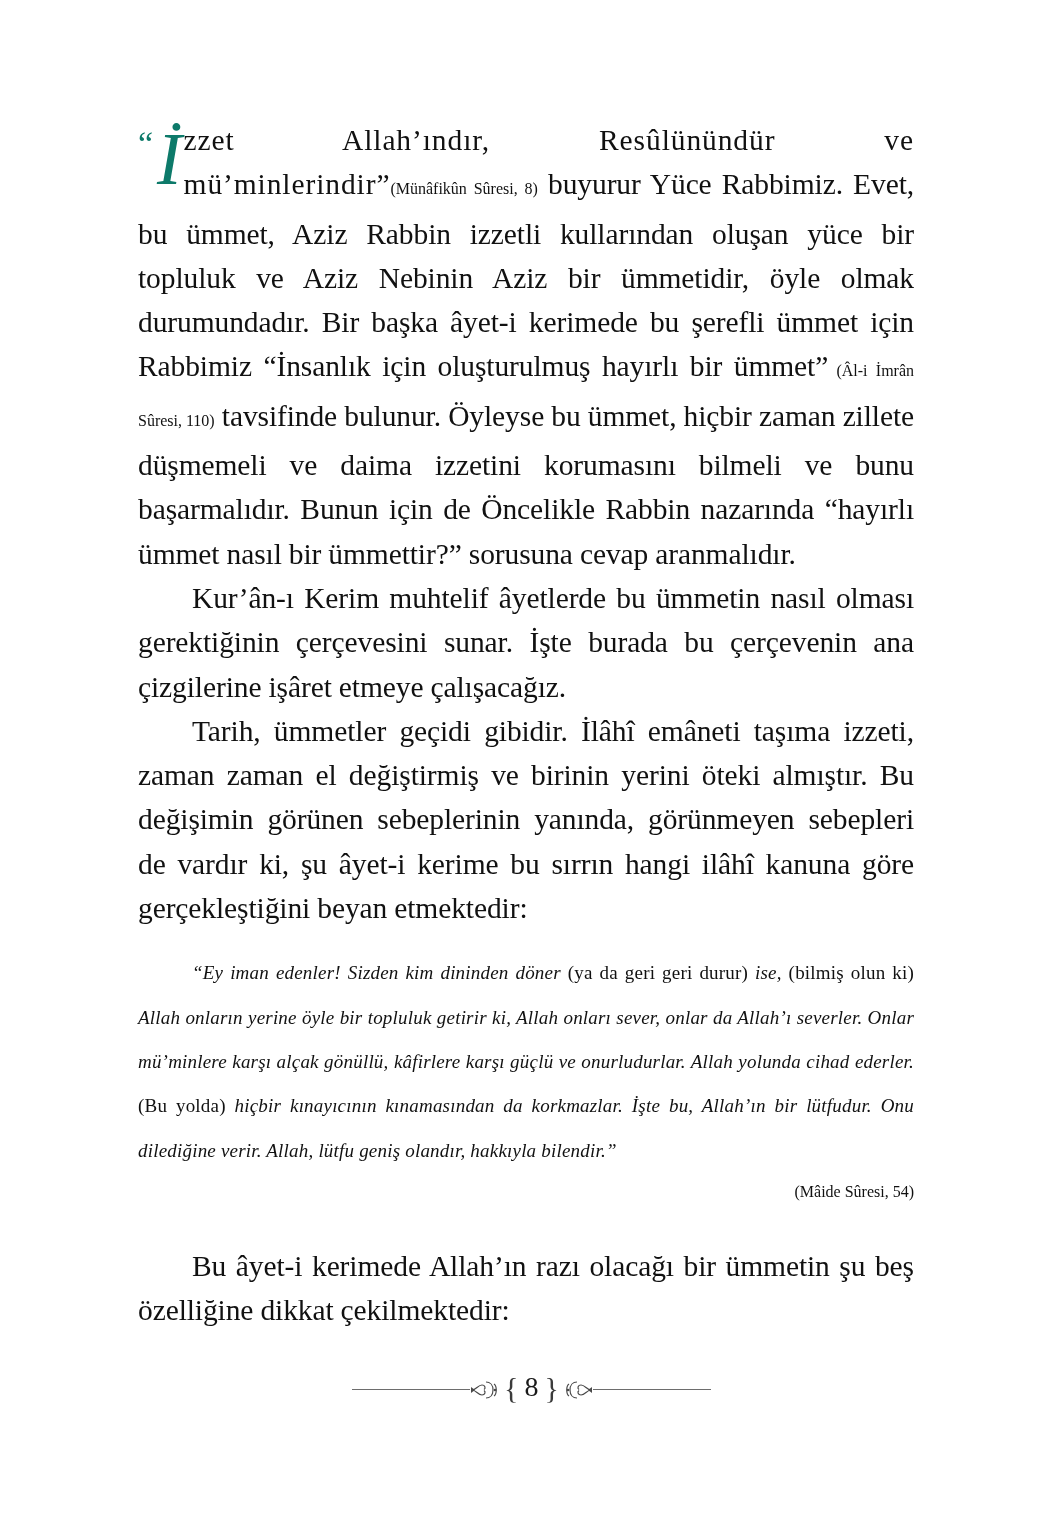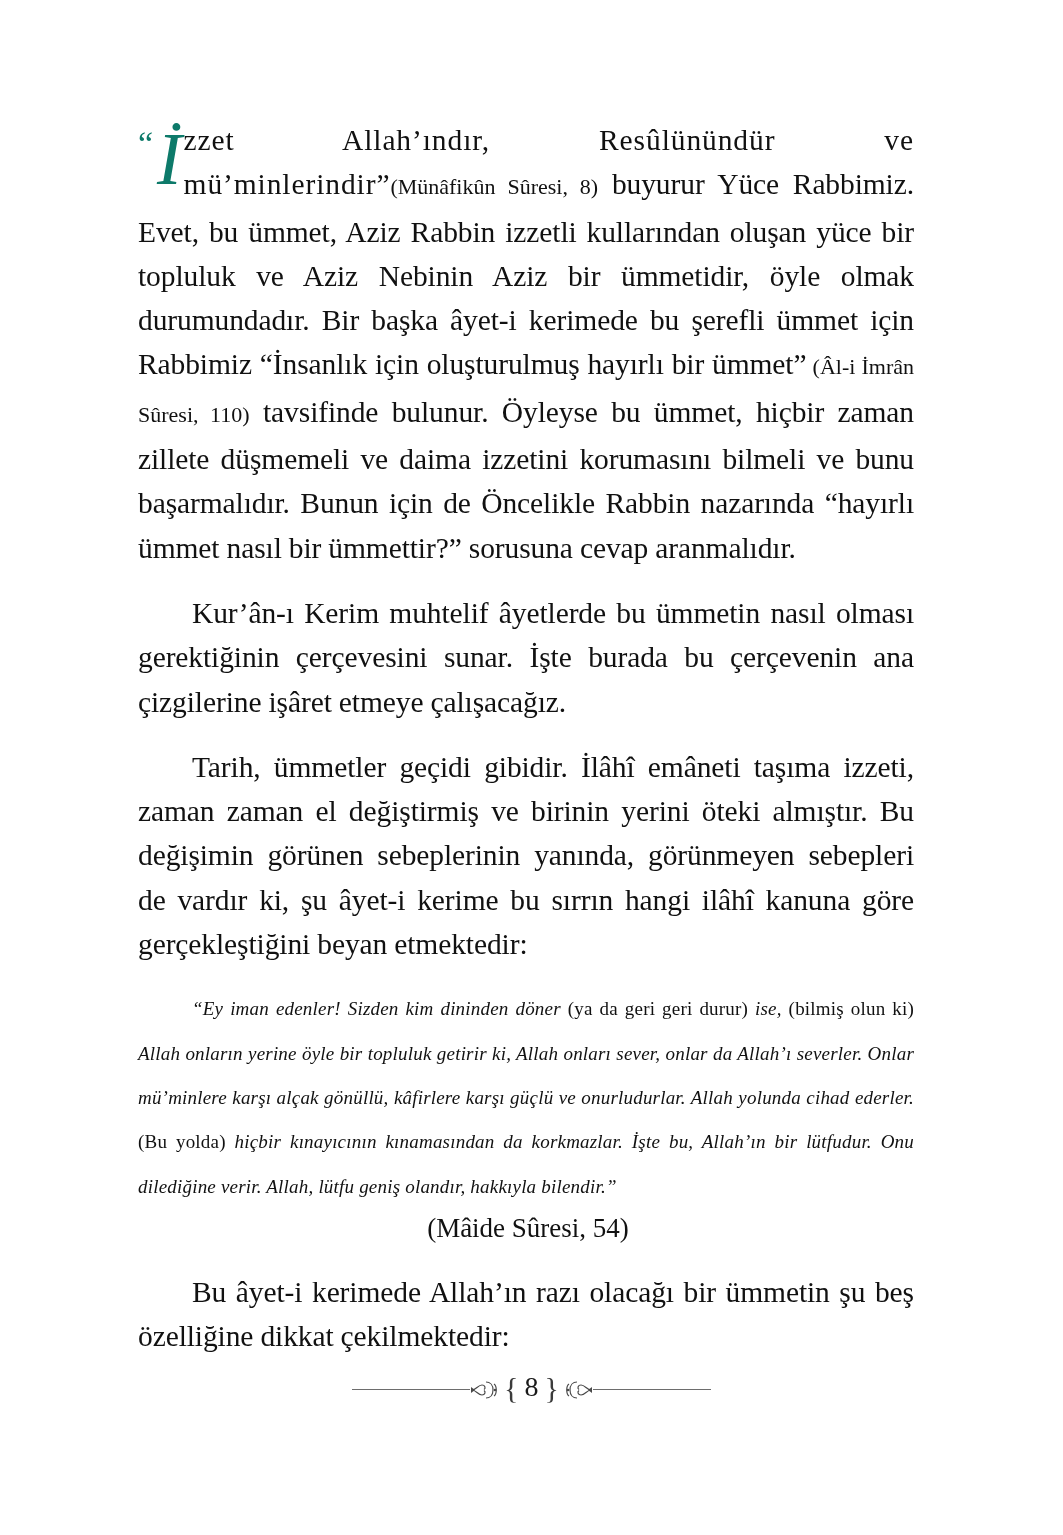--- a/index.html
+++ b/index.html
@@ -28,21 +28,21 @@
   p.para {
     margin: 0 0 0 0;
     font-size: 29.5px;
     line-height: 44.3px;
     text-align: justify;
     text-justify: inter-word;
     hyphens: manual;
     letter-spacing: -0.1px;
     word-spacing: -0.2px;
   }
-  p.para + p.para { margin-top: 21px; }
+  p.para + p.para { }
   p.indent { text-indent: 54px; }
 
   
   .first-para {
     position: relative;
   }
   .dropcap {
     color: #0d7a6a;
     font-family: "Liberation Serif", "DejaVu Serif", serif;
     font-style: italic;
@@ -61,21 +61,21 @@
     float: left;
     margin-right: 4px;
     position: relative;
     top: 4px;
   }
   .lede {
     letter-spacing: 0.9px;
     word-spacing: 3px;
   }
   .cite {
-    font-size: 22px;
+    font-size: 16px;
     font-style: normal;
     letter-spacing: 0px;
   }
   .ital {
   }
   .roman {
     font-style: normal;
   }
 
   
@@ -84,24 +84,24 @@
     font-size: 19px;
     line-height: 44.3px;
     text-align: justify;
     letter-spacing: 0.2px;
     margin: 21px 0 0 0;
     text-indent: 54px;
   }
   .verse .roman { font-style: normal; }
   .verse-src {
     font-style: normal;
-    font-size: 27px;
+    font-size: 16px;
     line-height: 36px;
     margin: 1px 0 0 4px;
-    text-align: center;
+    text-align: right;
     text-indent: 0;
   }
 
   
   .footer {
     position: absolute;
     left: 0;
     right: 0;
     top: 1368px;
     height: 42px;
@@ -150,21 +150,21 @@
 
     <p class="para indent">Kur’ân-ı Kerim muhtelif âyetlerde bu ümmetin nasıl olması gerektiğinin çerçevesini sunar. İşte burada bu çerçevenin ana çizgilerine işâret etmeye çalışacağız.</p>
 
     <p class="para indent">Tarih, ümmetler geçidi gibidir. İlâhî emâneti taşıma izzeti, zaman zaman el değiştirmiş ve birinin yerini öteki almıştır. Bu değişimin görünen sebeplerinin yanında, görünmeyen sebepleri de vardır ki, şu âyet-i kerime bu sırrın hangi ilâhî kanuna göre gerçekleştiğini beyan etmektedir:</p>
 
     <p class="verse">
       <span>“Ey iman edenler! Sizden kim dininden döner </span><span class="roman">(ya da geri geri durur)</span><span> ise, </span><span class="roman">(bilmiş olun ki)</span><span> Allah onların yerine öyle bir topluluk getirir ki, Allah onları sever, onlar da Allah’ı severler. Onlar mü’minlere karşı alçak gönüllü, kâfirlere karşı güçlü ve onurludurlar. Allah yolunda cihad ederler. </span><span class="roman">(Bu yolda)</span><span> hiçbir kınayıcının kınamasından da korkmazlar. İşte bu, Allah’ın bir lütfudur. Onu dilediğine verir. Allah, lütfu geniş olandır, hakkıyla bilendir.”</span>
     </p>
     <p class="verse-src">(Mâide Sûresi, 54)</p>
 
-    <p class="para indent" style="margin-top:24px;">Bu âyet-i kerimede Allah’ın razı olacağı bir ümmetin şu beş özelliğine dikkat çekilmektedir:</p>
+    <p class="para indent" style="margin-top:34px;">Bu âyet-i kerimede Allah’ın razı olacağı bir ümmetin şu beş özelliğine dikkat çekilmektedir:</p>
 
   </div>
 
   <div class="footer">
     <div class="rule"></div>
 
     <span class="flourish-l">
       <svg width="34" height="24" viewBox="0 0 34 24" xmlns="http://www.w3.org/2000/svg">
         <g fill="none" stroke="#4a4a4a" stroke-width="1.2">
           <path d="M2 12 C6 12, 8 7, 12 7 C15 7, 16 10, 14 11.5"></path>

